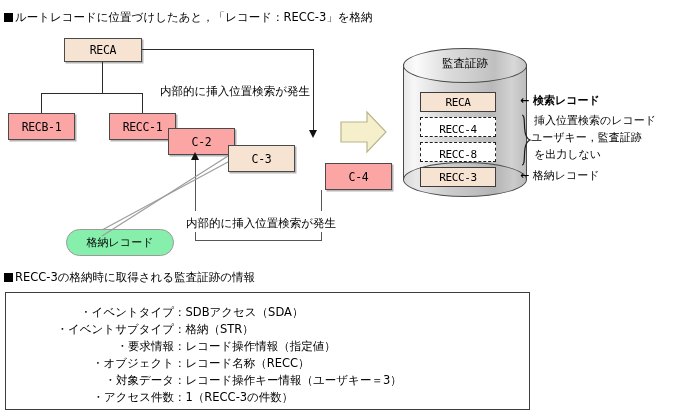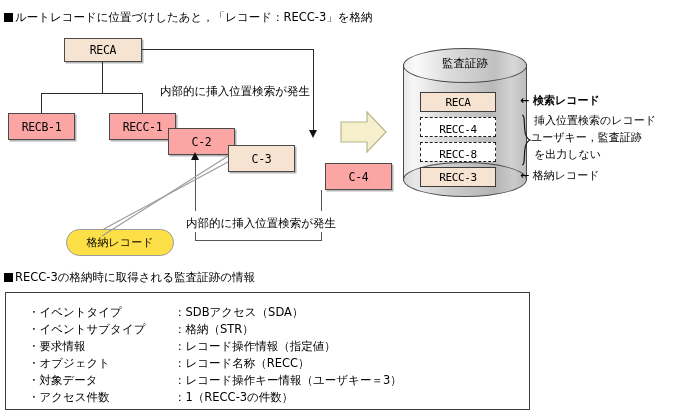--- a/index.html
+++ b/index.html
@@ -132,34 +132,35 @@
     white-space: nowrap;
     color: #000;
   }
 
   
   .callout {
     position: absolute;
     box-sizing: border-box;
     border: 1.2px solid #9a9a9a;
     border-radius: 14px;
-    background: #fde047;
+    background: #86efac;
     font-size: 11px;
     display: flex;
     align-items: center;
     justify-content: center;
     color: #000;
   }
 
   
   .info-box {
     position: absolute;
     box-sizing: border-box;
     border: 1.3px solid #3d3d3d;
     background: #ffffff;
+    text-align: right;
   }
   .info-row {
     display: flex;
     font-size: 11.5px;
     line-height: 17px;
     white-space: nowrap;
   }
   .info-key { width: 146px; }
   .info-val { }
 </style>

